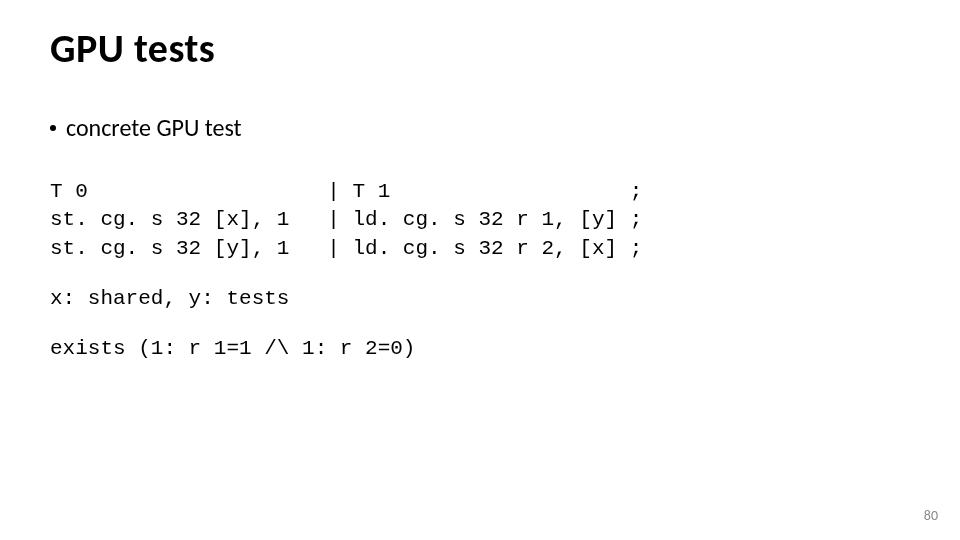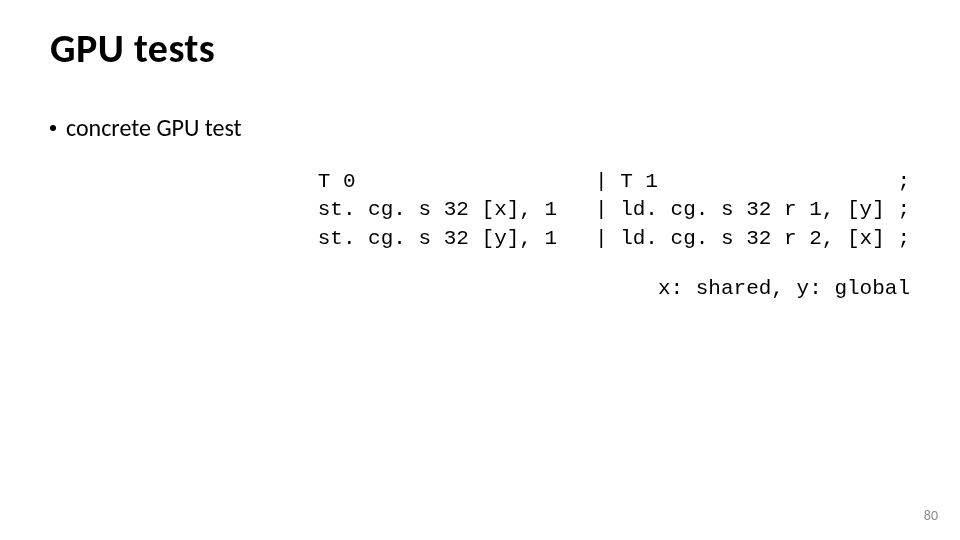--- a/index.html
+++ b/index.html
@@ -23,37 +23,36 @@
   .title {
     font-size: 40px;
     font-weight: 700;
     letter-spacing: 0.5px;
     margin: 0 0 40px 0;
   }
   .bullet-row {
     display: flex;
     align-items: center;
     font-size: 24px;
-    margin: 0 0 26px 0;
+    margin: 0 0 36px 0;
   }
   .bullet-dot {
     width: 6px;
     height: 6px;
     background: #000;
     border-radius: 50%;
     margin-right: 10px;
     flex: 0 0 auto;
   }
   .code {
     font-family: "Courier New", Courier, monospace;
     font-size: 21px;
     line-height: 1.35;
     white-space: pre;
     margin: 0 0 22px 0;
-    text-align: right;
   }
   .page-num {
     position: absolute;
     right: 22px;
     bottom: 16px;
     font-size: 14px;
     color: #8a8a8a;
   }
 </style>
 </head>
@@ -66,18 +65,19 @@
   <div class="bullet-row">
     <span class="bullet-dot"></span>
     <span>concrete GPU test</span>
   </div>
 
   <div class="code">T 0                   | T 1                   ;
 st. cg. s 32 [x], 1   | ld. cg. s 32 r 1, [y] ;
 st. cg. s 32 [y], 1   | ld. cg. s 32 r 2, [x] ;</div>
 
 
-  <div class="code">x: shared, y: global</div>
+  <div class="code">x: shared, y: tests</div>
 
+  <div class="code">exists (1: r 1=1 /\ 1: r 2=0)</div>
 
   <div class="page-num">80</div>
 
 </div>
 
 </body></html>

